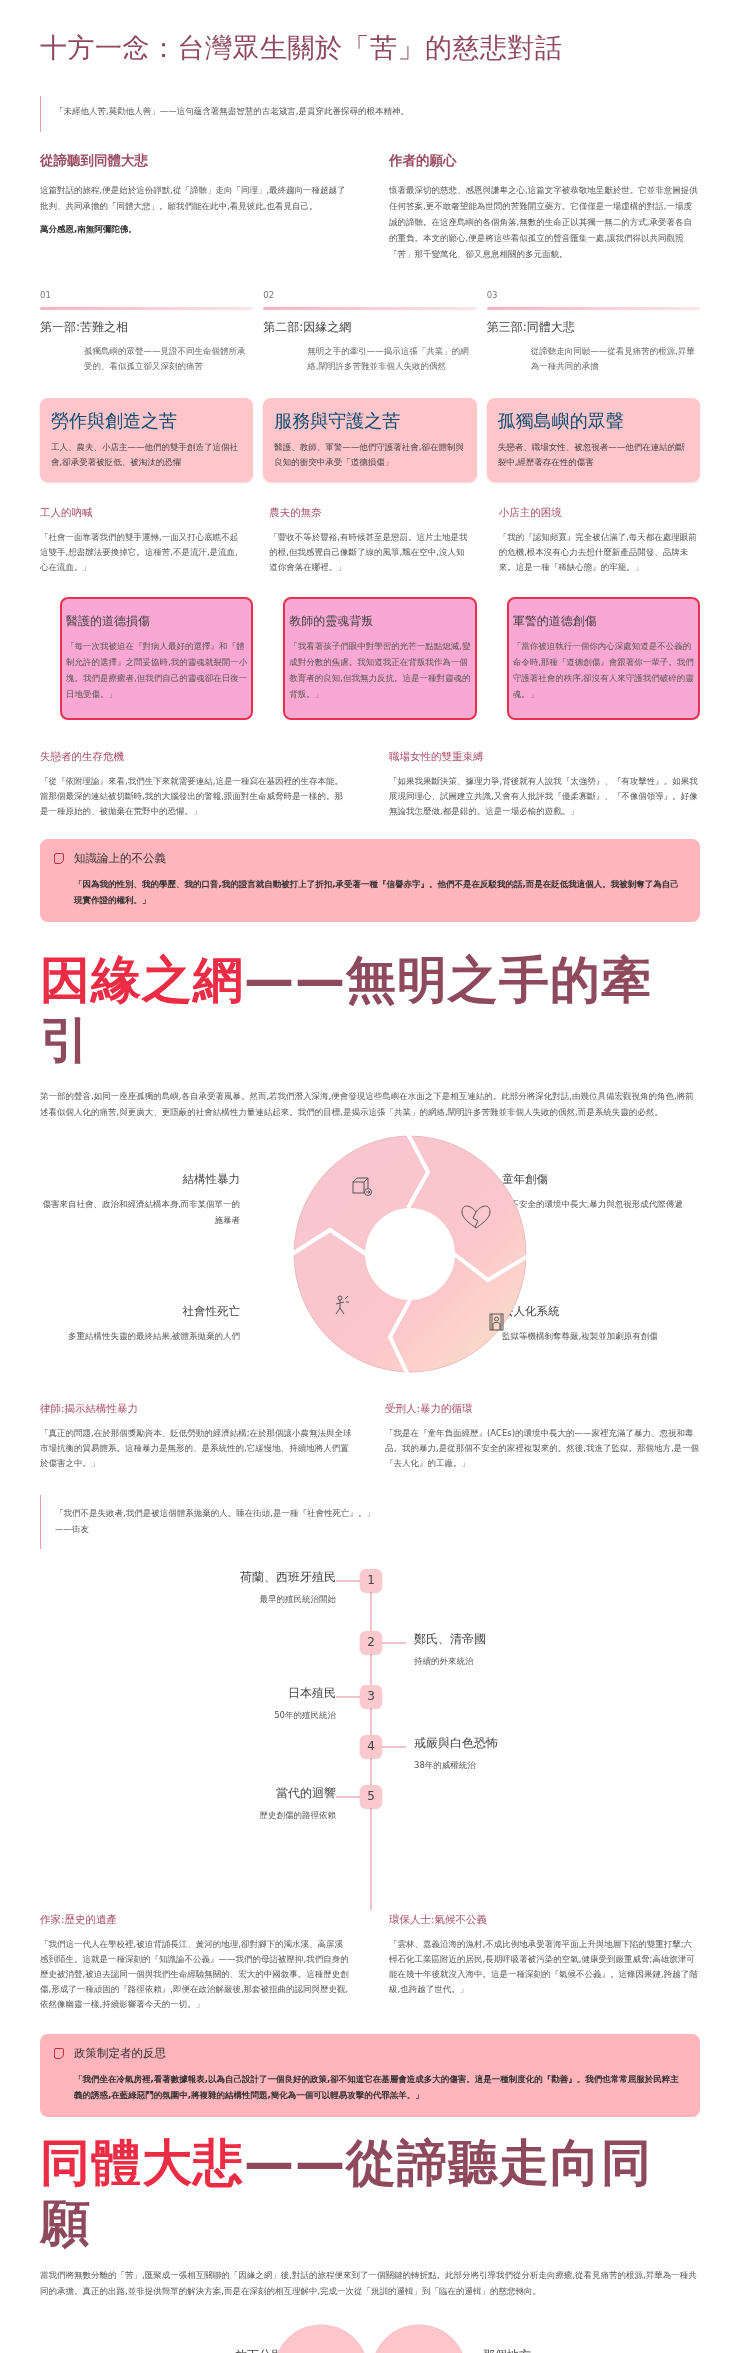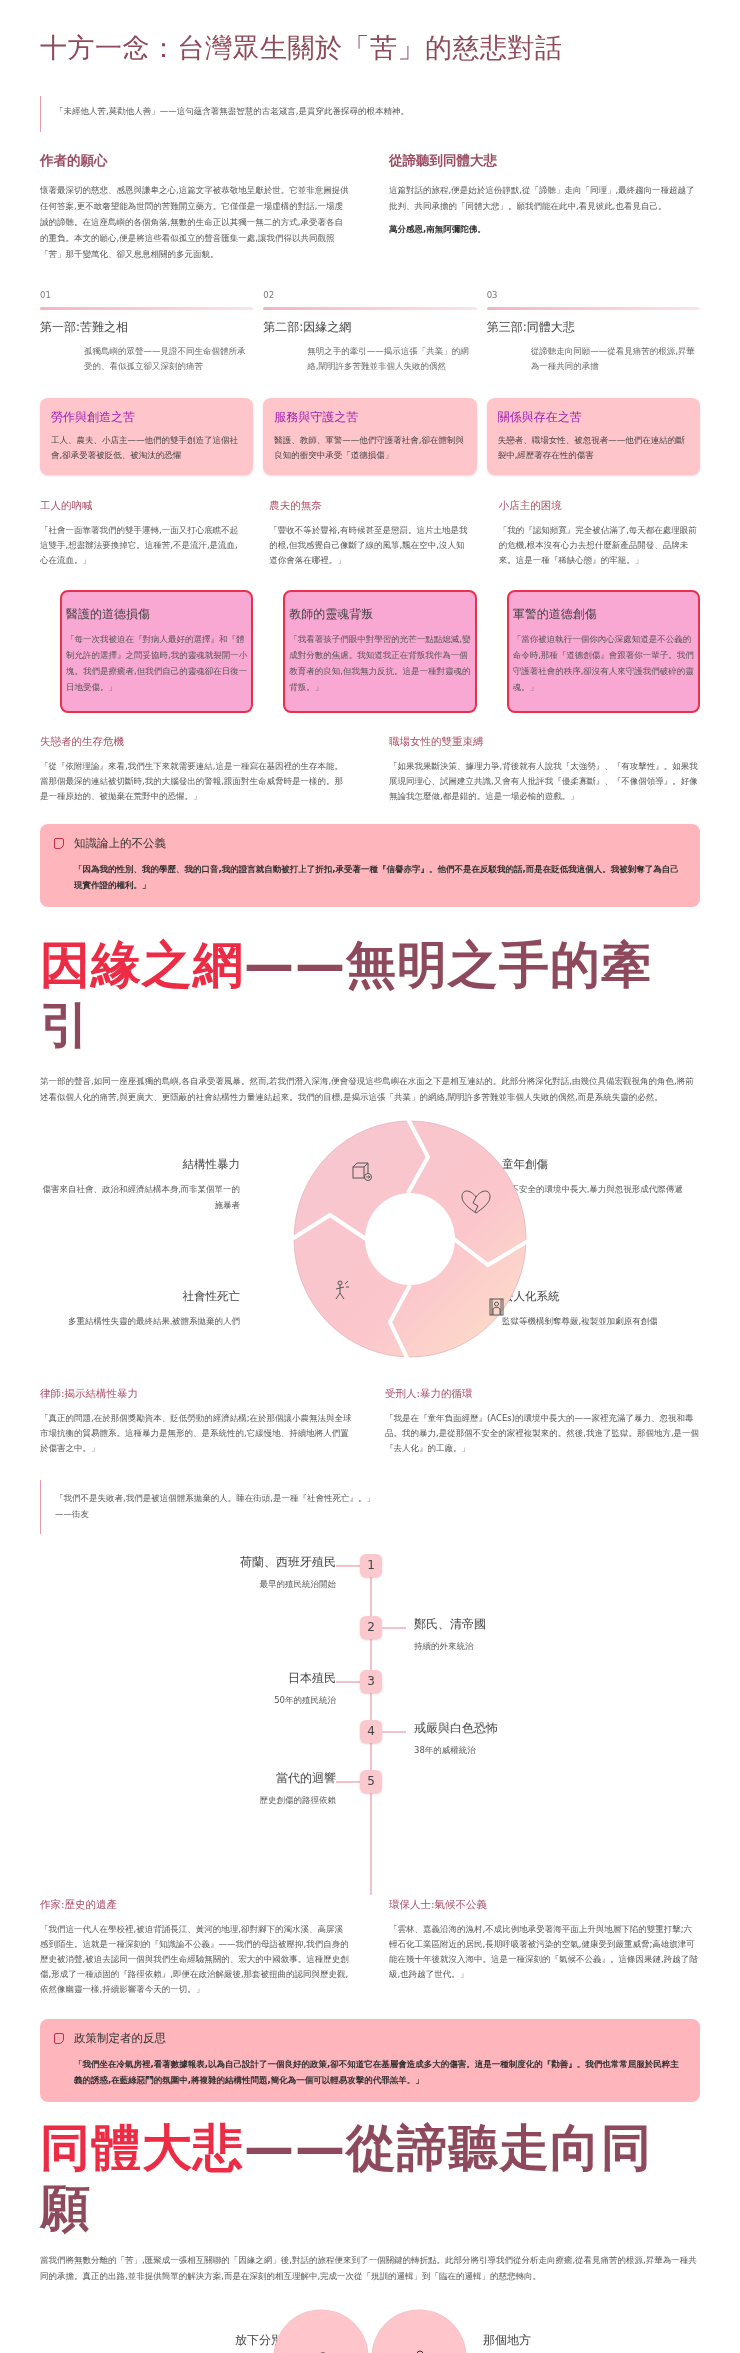--- a/index.html
+++ b/index.html
@@ -30,21 +30,21 @@
   .part-num { font-size: 8.5px; color: #777; }
   .part-bar { height: 3px; margin: 7px 0 9px; background: linear-gradient(90deg, #f2b5c0, #fbe4e8); border-radius: 2px; }
   .part-title { font-size: 12px; color: #444; margin-bottom: 8px; }
   .part-desc { font-size: 8.5px; line-height: 15px; color: #666; margin-left: 44px; }
 
   .cards { display: flex; gap: 10px; margin-top: 24px; }
   .card-pink {
     flex: 1; background: #fec5cb; border-radius: 8px; padding: 11px 11px 12px;
     box-shadow: 0 1px 2px rgba(200,100,120,.25);
   }
-  .card-pink .ct { font-size: 12px; color: #a21caf; margin-bottom: 7px; }
+  .card-pink .ct { font-size: 18px; color: #0c4a6e; margin-bottom: 7px; }
   .card-pink .cd { font-size: 8.5px; line-height: 15px; color: #444; }
 
   .voices3 { display: flex; gap: 28px; margin-top: 18px; }
   .voice { flex: 1; }
   .voice .vt { font-size: 10.5px; color: #a84e67; margin-bottom: 10px; }
   .voice .vq { font-size: 8.5px; line-height: 15px; color: #555; }
 
   .cards-outline { display: flex; gap: 10px; margin-top: 22px; }
   .card-o {
     flex: 1; border: 2px solid #e8304f; border-radius: 8px; padding: 14px 4px 16px;
@@ -106,27 +106,27 @@
 <body>
 
 <div class="page">
 
   <h1 class="title">十方一念：台灣眾生關於「苦」的慈悲對話</h1>
 
   <div class="intro-quote">「未經他人苦,莫勸他人善」——這句蘊含著無盡智慧的古老箴言,是貫穿此番探尋的根本精神。</div>
 
   <div class="two-col" style="margin-top:20px;">
     <div>
-      <h2 class="h-sec">作者的願心</h2>
-      <p class="p-sm">懷著最深切的慈悲、感恩與謙卑之心,這篇文字被恭敬地呈獻於世。它並非意圖提供任何答案,更不敢奢望能為世間的苦難開立藥方。它僅僅是一場虛構的對話,一場虔誠的諦聽。在這座島嶼的各個角落,無數的生命正以其獨一無二的方式,承受著各自的重負。本文的願心,便是將這些看似孤立的聲音匯集一處,讓我們得以共同觀照「苦」那千變萬化、卻又息息相關的多元面貌。</p>
-    </div>
-    <div>
       <h2 class="h-sec">從諦聽到同體大悲</h2>
       <p class="p-sm">這篇對話的旅程,便是始於這份靜默,從「諦聽」走向「同理」,最終趨向一種超越了批判、共同承擔的「同體大悲」。願我們能在此中,看見彼此,也看見自己。</p>
       <p class="p-bold">萬分感恩,南無阿彌陀佛。</p>
+    </div>
+    <div>
+      <h2 class="h-sec">作者的願心</h2>
+      <p class="p-sm">懷著最深切的慈悲、感恩與謙卑之心,這篇文字被恭敬地呈獻於世。它並非意圖提供任何答案,更不敢奢望能為世間的苦難開立藥方。它僅僅是一場虛構的對話,一場虔誠的諦聽。在這座島嶼的各個角落,無數的生命正以其獨一無二的方式,承受著各自的重負。本文的願心,便是將這些看似孤立的聲音匯集一處,讓我們得以共同觀照「苦」那千變萬化、卻又息息相關的多元面貌。</p>
     </div>
   </div>
 
   <div class="parts">
     <div class="part">
       <div class="part-num">01</div>
       <div class="part-bar"></div>
       <div class="part-title">第一部:苦難之相</div>
       <div class="part-desc">孤獨島嶼的眾聲——見證不同生命個體所承受的、看似孤立卻又深刻的痛苦</div>
     </div>
@@ -147,21 +147,21 @@
   <div class="cards">
     <div class="card-pink">
       <div class="ct">勞作與創造之苦</div>
       <div class="cd">工人、農夫、小店主——他們的雙手創造了這個社會,卻承受著被貶低、被淘汰的恐懼</div>
     </div>
     <div class="card-pink">
       <div class="ct">服務與守護之苦</div>
       <div class="cd">醫護、教師、軍警——他們守護著社會,卻在體制與良知的衝突中承受「道德損傷」</div>
     </div>
     <div class="card-pink">
-      <div class="ct">關係與存在之苦</div>
+      <div class="ct">孤獨島嶼的眾聲</div>
       <div class="cd">失戀者、職場女性、被忽視者——他們在連結的斷裂中,經歷著存在性的傷害</div>
     </div>
   </div>
 
   <div class="voices3" style="margin-top:24px;">
     <div class="voice">
       <div class="vt">工人的吶喊</div>
       <div class="vq">「社會一面靠著我們的雙手運轉,一面又打心底瞧不起這雙手,想盡辦法要換掉它。這種苦,不是流汗,是流血,心在流血。」</div>
     </div>
     <div class="voice">
@@ -182,21 +182,21 @@
     <div class="card-o">
       <div class="ot">教師的靈魂背叛</div>
       <div class="oq">「我看著孩子們眼中對學習的光芒一點點熄滅,變成對分數的焦慮。我知道我正在背叛我作為一個教育者的良知,但我無力反抗。這是一種對靈魂的背叛。」</div>
     </div>
     <div class="card-o">
       <div class="ot">軍警的道德創傷</div>
       <div class="oq">「當你被迫執行一個你內心深處知道是不公義的命令時,那種『道德創傷』會跟著你一輩子。我們守護著社會的秩序,卻沒有人來守護我們破碎的靈魂。」</div>
     </div>
   </div>
 
-  <div class="two-col" style="margin-top:22px;">
+  <div class="two-col" style="margin-top:30px;">
     <div class="voice">
       <div class="vt">失戀者的生存危機</div>
       <div class="vq">「從『依附理論』來看,我們生下來就需要連結,這是一種寫在基因裡的生存本能。當那個最深的連結被切斷時,我的大腦發出的警報,跟面對生命威脅時是一樣的。那是一種原始的、被拋棄在荒野中的恐懼。」</div>
     </div>
     <div class="voice">
       <div class="vt">職場女性的雙重束縛</div>
       <div class="vq">「如果我果斷決策、據理力爭,背後就有人說我『太強勢』、『有攻擊性』。如果我展現同理心、試圖建立共識,又會有人批評我『優柔寡斷』、『不像個領導』。好像無論我怎麼做,都是錯的。這是一場必輸的遊戲。」</div>
     </div>
   </div>
 

